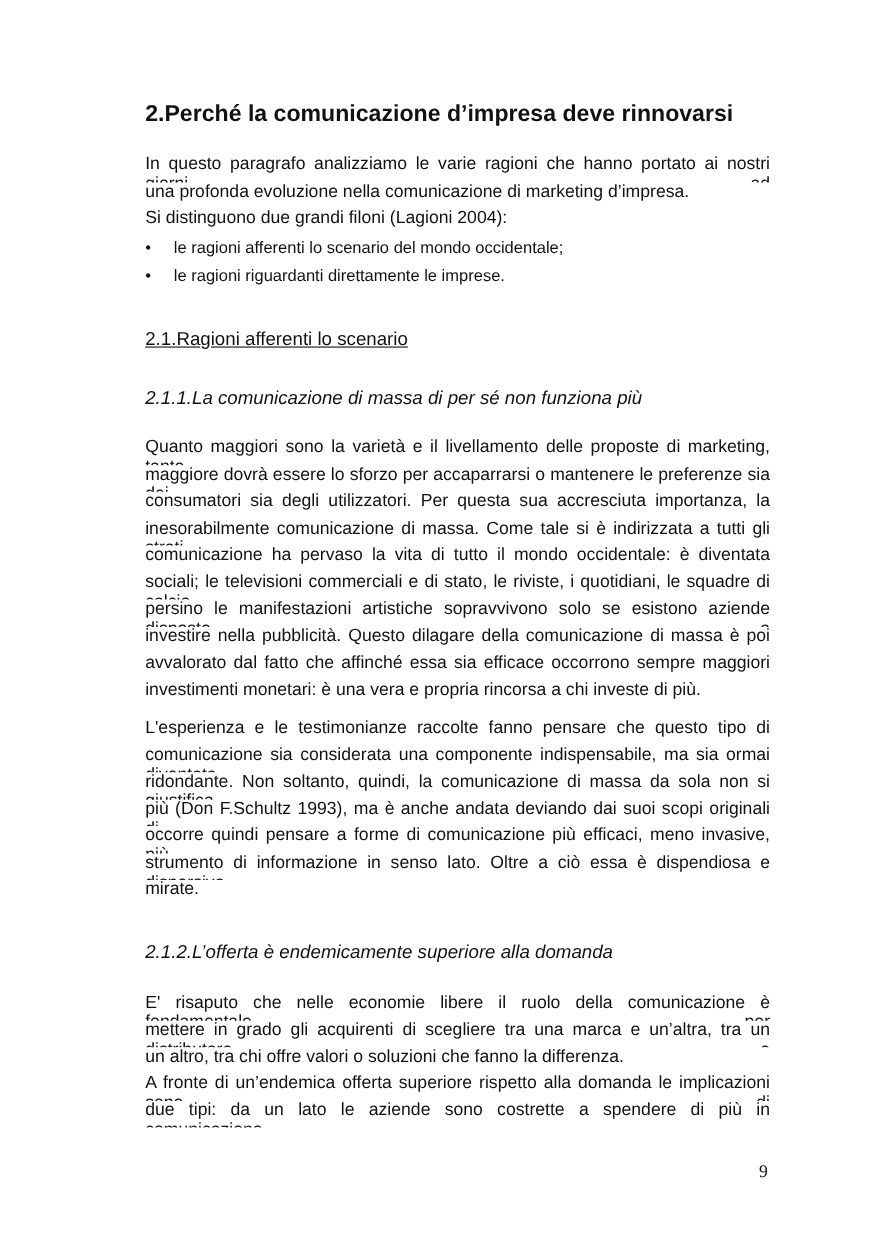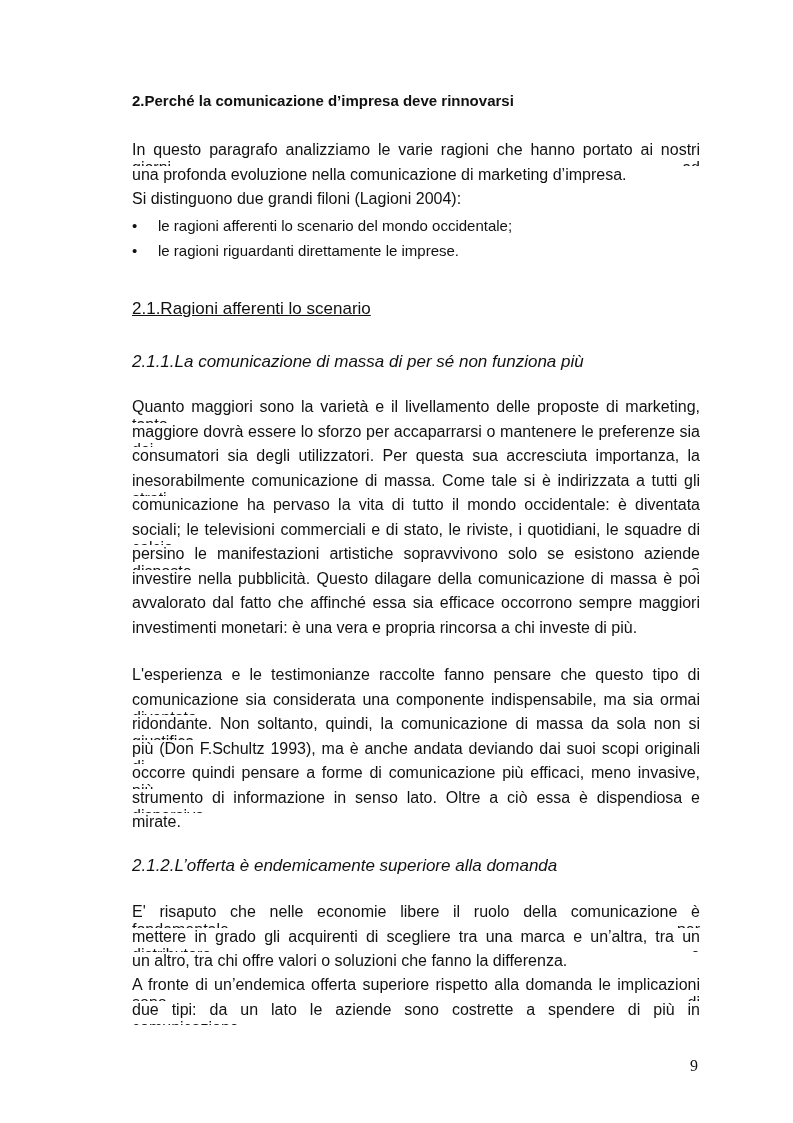--- a/index.html
+++ b/index.html
@@ -2,21 +2,21 @@
 <html><head>
   <meta charset="utf-8">
   <style>
     html, body { margin: 0; padding: 0; background: #ffffff; }
     body {
       width: 793px; height: 1123px; position: relative; overflow: hidden;
       font-family: "Liberation Sans", sans-serif; color: #111111;
     }
     .page { position: absolute; left: 0; top: 0; width: 793px; height: 1123px; }
     .text-block { position: absolute; left: 132px; width: 568px; font-size: 16px; }
-    .heading { position: absolute; left: 132px; top: 92px; font-size: 15px; font-weight: bold; white-space: nowrap; text-align: right; }
+    .heading { position: absolute; left: 132px; top: 92px; font-size: 21px; font-weight: bold; white-space: nowrap; text-align: right; }
     .line { display: block; height: 24.5px; white-space: nowrap; }
     .justify { text-align: justify; text-align-last: justify; white-space: normal; overflow: hidden; }
     .bullets { position: absolute; left: 132px; top: 190px; font-size: 15px; line-height: 24.5px; }
     .bullet { display: flex; height: 24.5px; white-space: nowrap; }
     .bullet-mark { width: 26px; }
     .sub { position: absolute; left: 132px; font-size: 17px; white-space: nowrap; }
     .underline { text-decoration: underline; }
     .italic { font-style: italic; }
     .page-number { position: absolute; left: 690px; top: 1057px; font-family: "Liberation Serif", serif; font-size: 16px; }
   </style>
@@ -54,21 +54,21 @@
     <span class="line justify">consumatori sia degli utilizzatori. Per questa sua accresciuta importanza, la</span>
     <span class="line justify">inesorabilmente comunicazione di massa. Come tale si è indirizzata a tutti gli strati</span>
     <span class="line justify">comunicazione ha pervaso la vita di tutto il mondo  occidentale: è diventata</span>
     <span class="line justify">sociali; le televisioni commerciali e di stato, le riviste, i quotidiani, le squadre di calcio,</span>
     <span class="line justify">persino le manifestazioni artistiche sopravvivono solo se esistono aziende disposte a</span>
     <span class="line justify">investire nella pubblicità. Questo dilagare della comunicazione di massa è poi</span>
     <span class="line justify">avvalorato dal fatto che affinché essa sia efficace occorrono sempre maggiori</span>
     <span class="line">investimenti monetari: è una vera e propria rincorsa a chi investe di più.</span>
   </div>
 
-  <div class="text-block" style="top:653px;margin-top:13px;">
+  <div class="text-block" style="top:653px;">
     <span class="line justify">L'esperienza e le testimonianze raccolte fanno pensare che questo tipo di</span>
     <span class="line justify">comunicazione sia considerata una componente indispensabile, ma sia ormai diventata</span>
     <span class="line justify">ridondante. Non soltanto, quindi, la comunicazione di massa da sola non si giustifica</span>
     <span class="line justify">più (Don F.Schultz 1993), ma è anche andata deviando dai suoi scopi originali di</span>
     <span class="line justify">occorre quindi pensare a forme di comunicazione più efficaci, meno invasive, più</span>
     <span class="line justify">strumento di informazione in senso lato. Oltre a ciò essa è dispendiosa e dispersiva,</span>
     <span class="line">mirate.</span>
   </div>
 
   <div class="sub italic" style="top:856px;">2.1.2.L’offerta è endemicamente superiore alla domanda</div>

